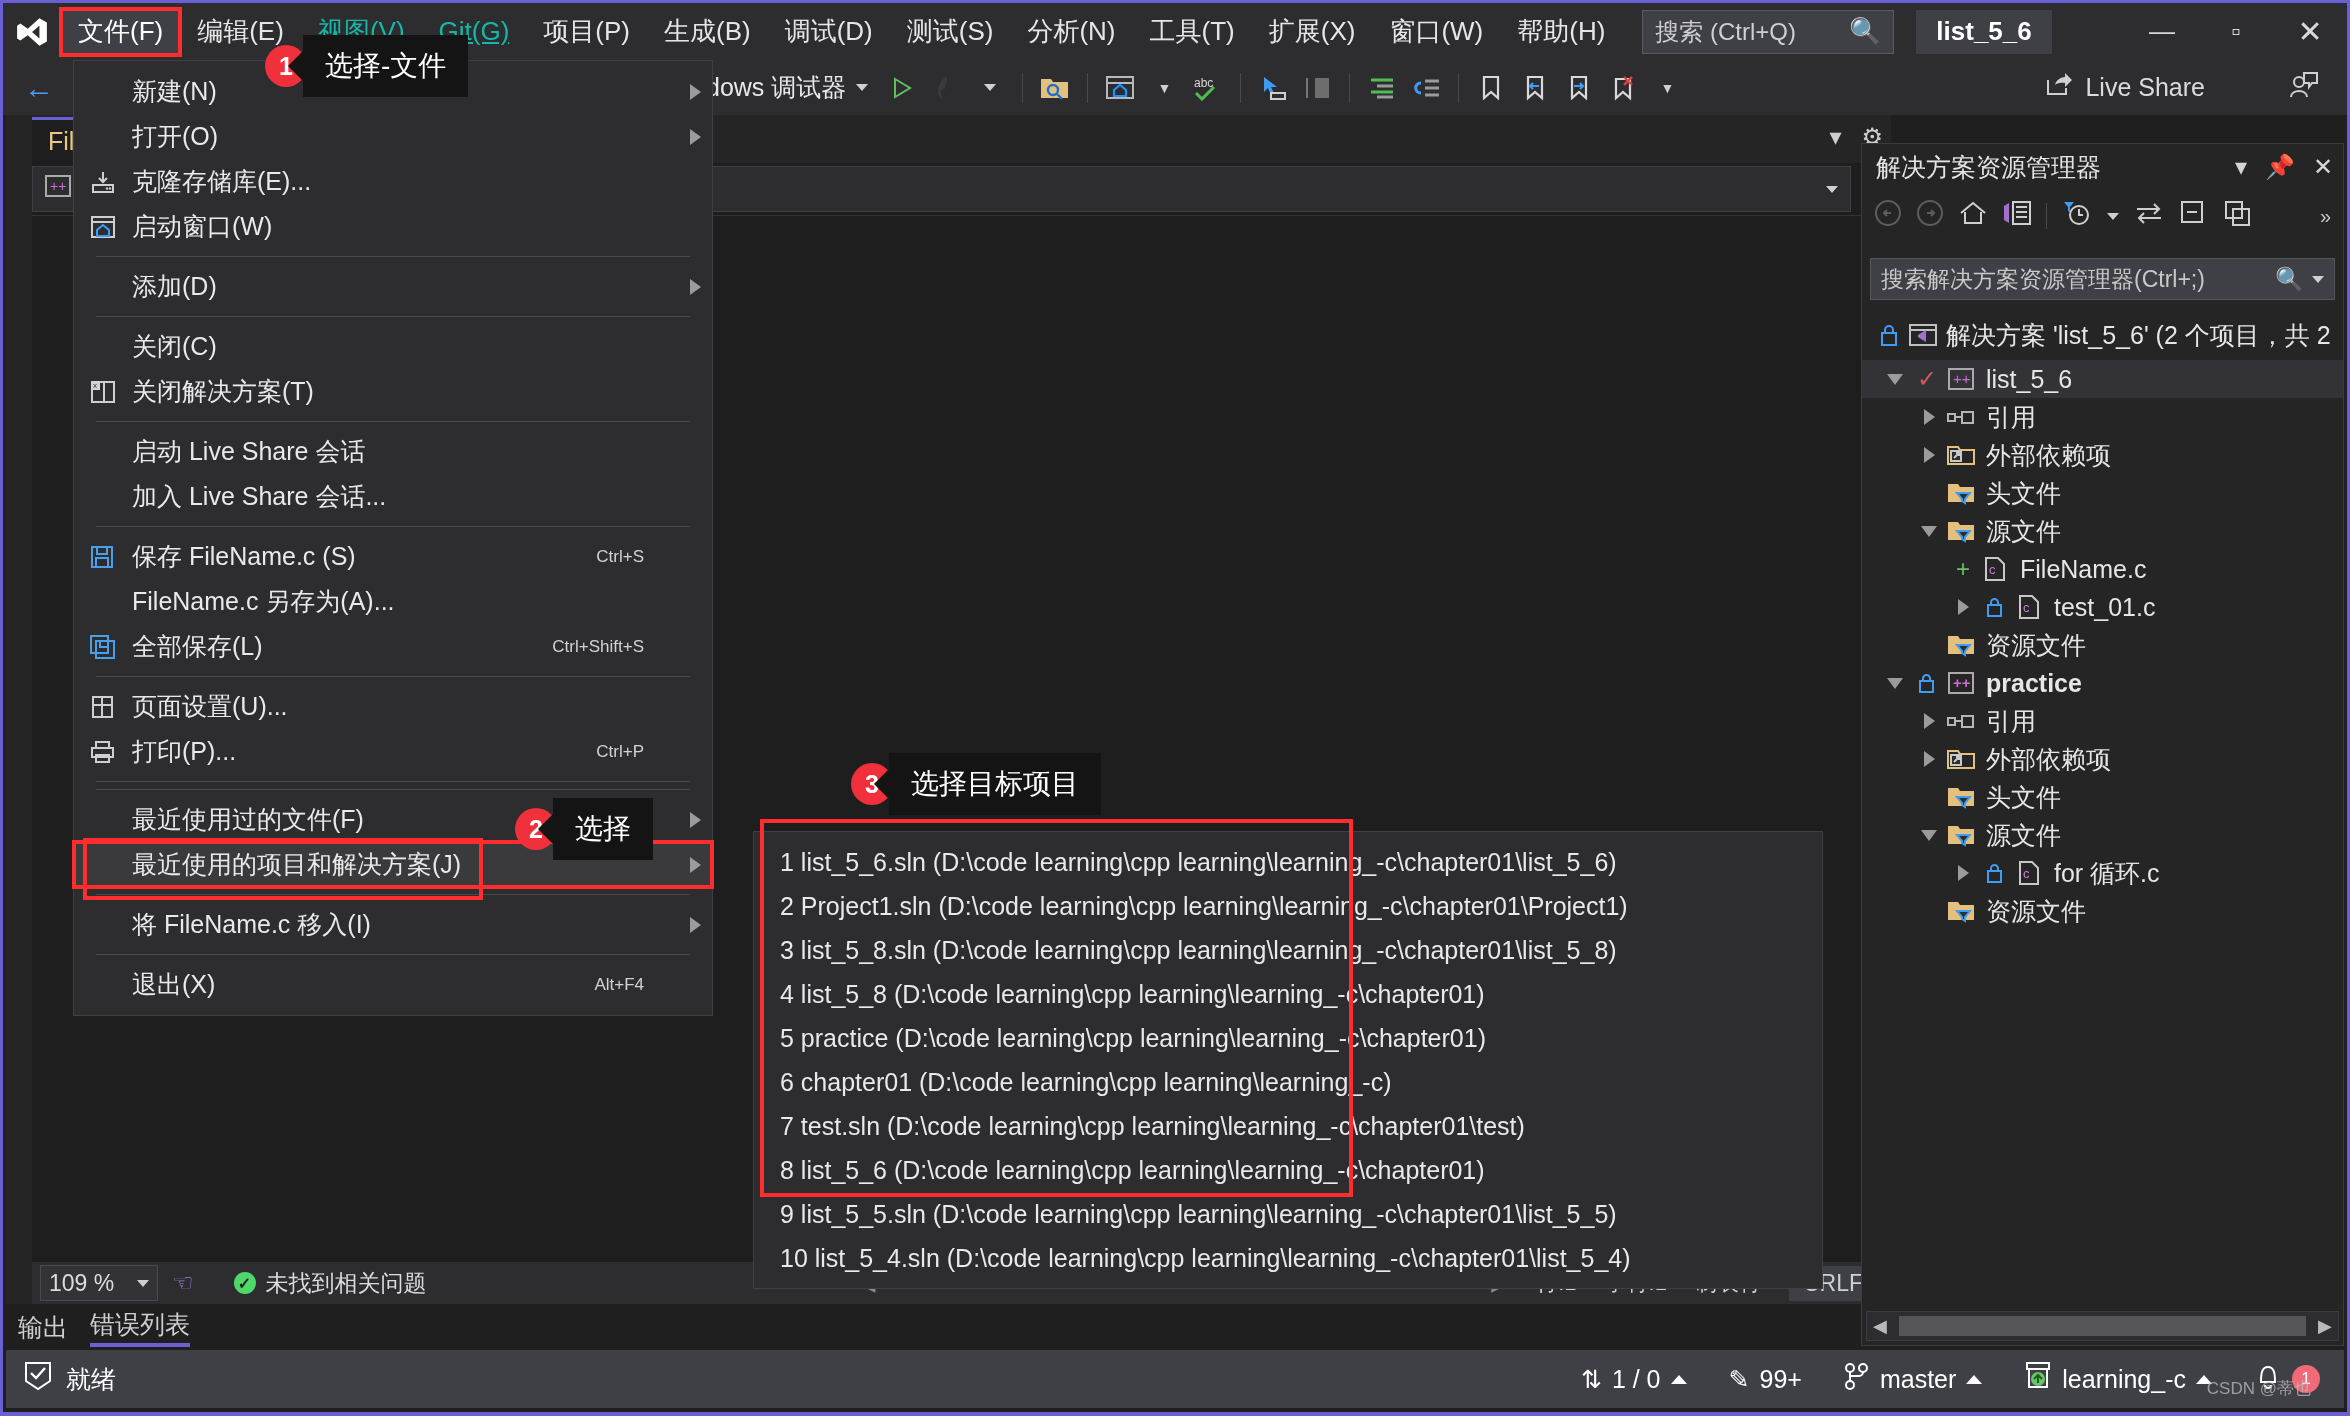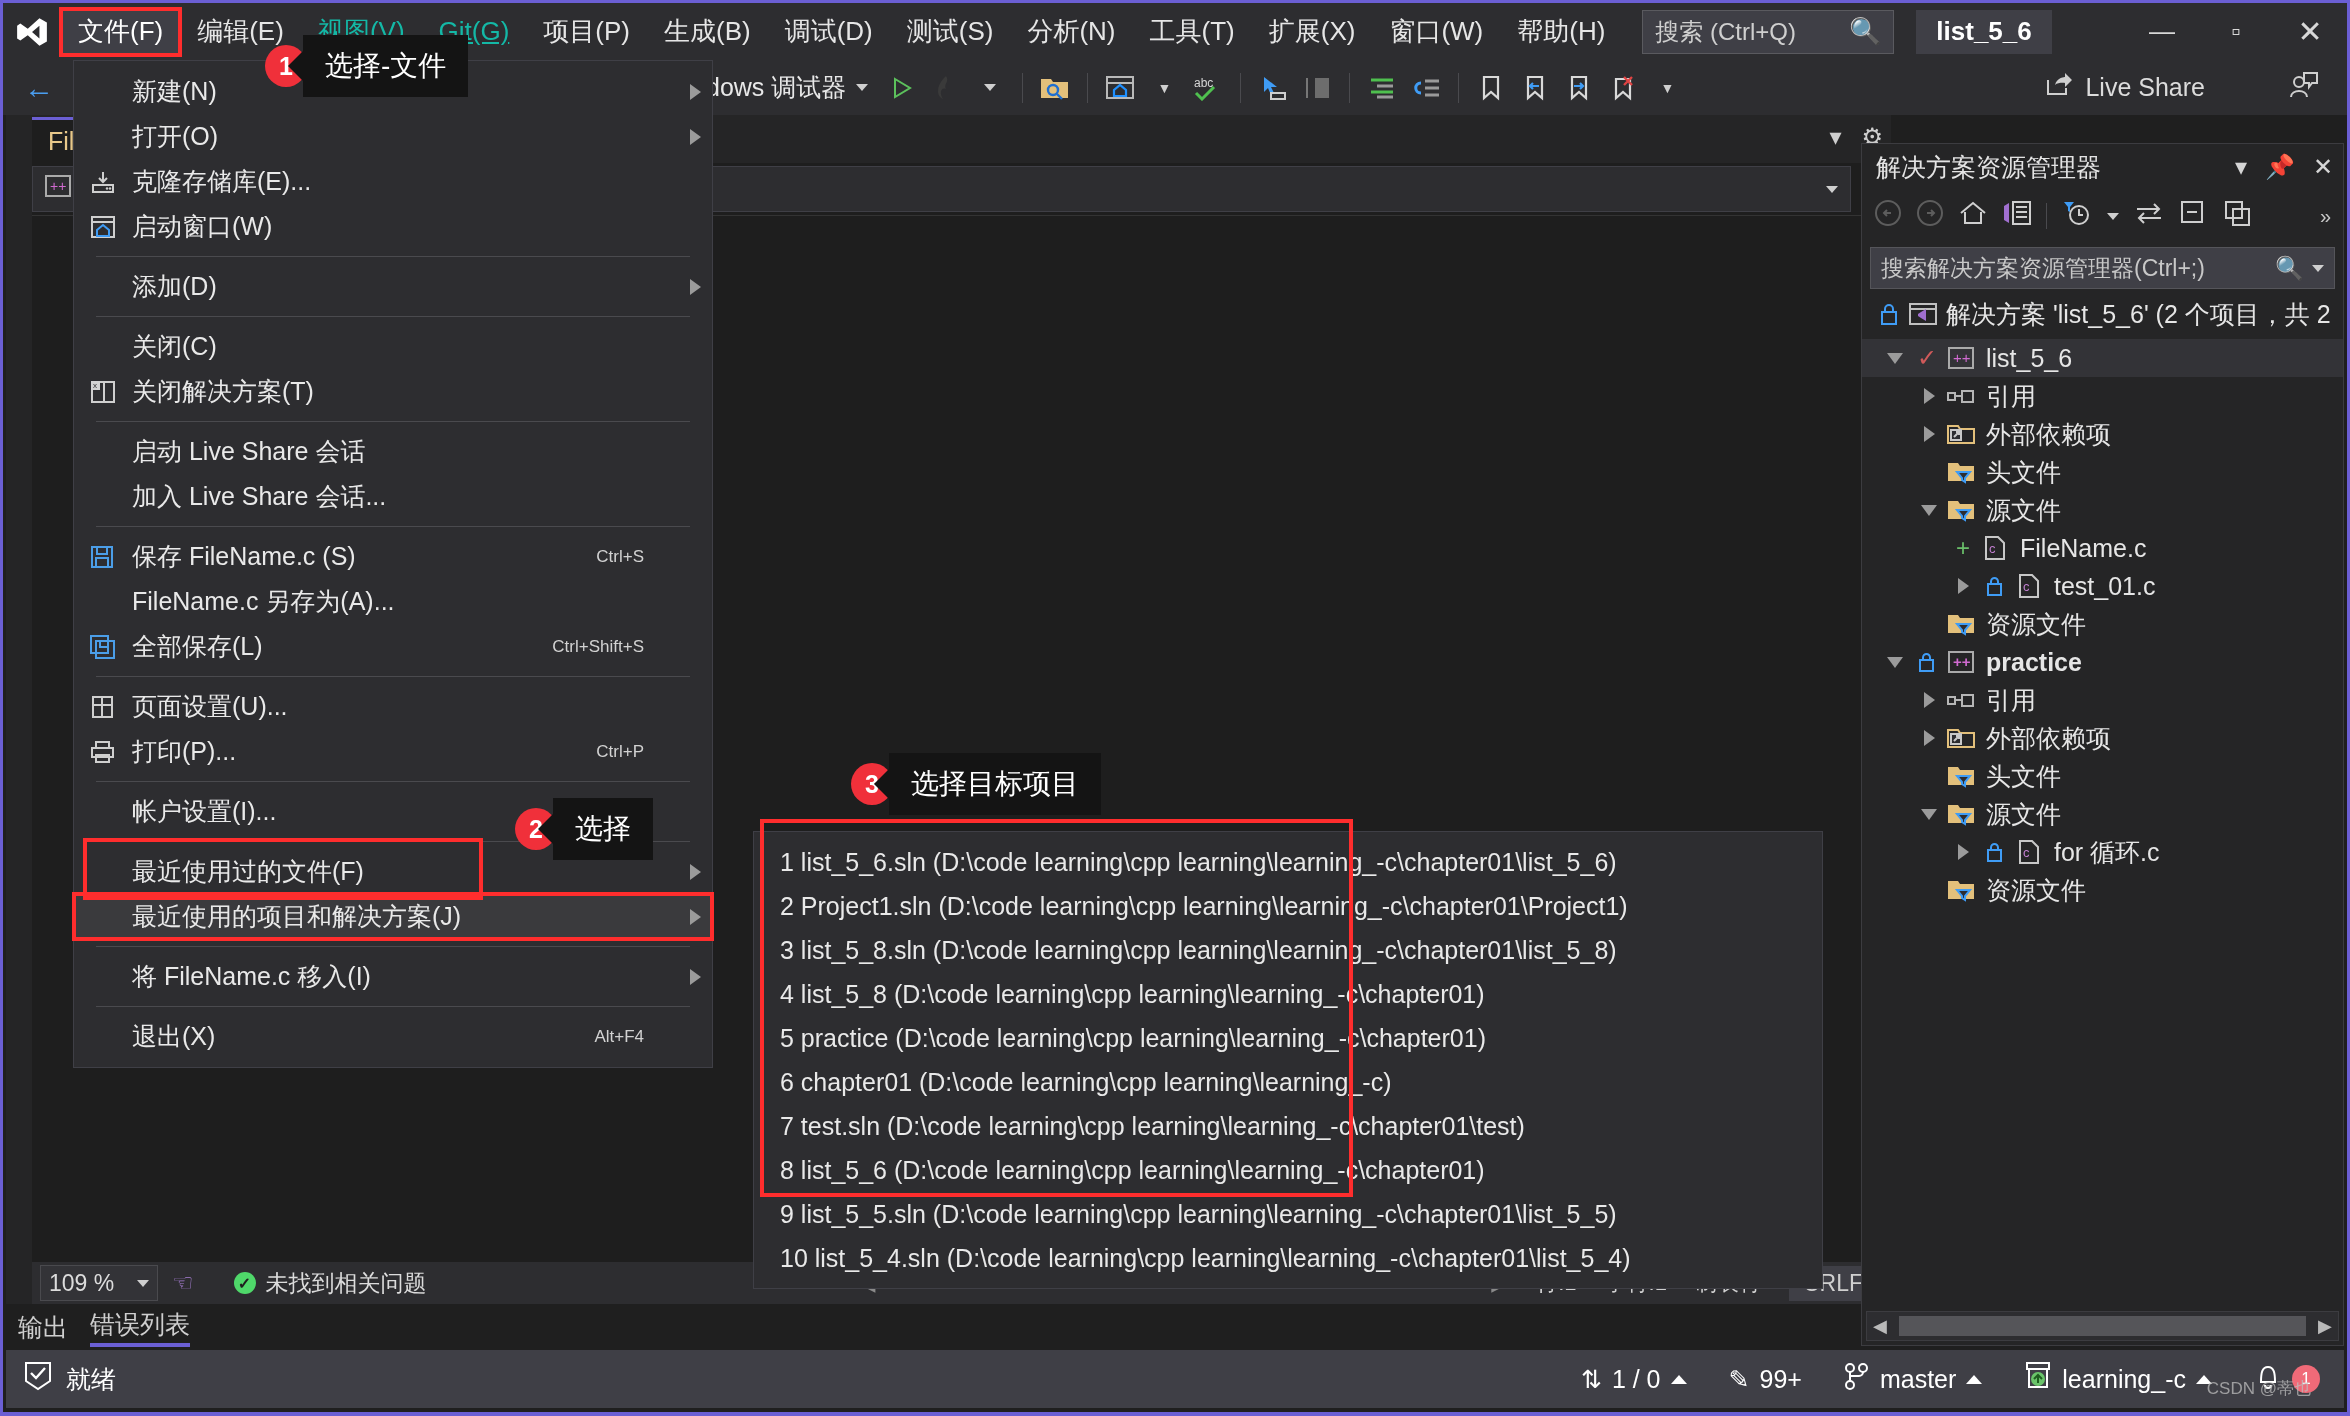--- a/index.html
+++ b/index.html
@@ -208,21 +208,21 @@
     height: 46px; display: flex; align-items: center;
     padding: 0 10px 0 14px; color: #e4e4e4; font-size: 25px;
   }
   .sol-head-btns { margin-left: auto; display: flex; gap: 18px; font-size: 24px; color: #d5d5d5; }
   .sol-tools {
     height: 52px; display: flex; align-items: center; gap: 14px;
     padding: 0 12px; color: #c8c8c8; font-size: 24px;
   }
   .sol-tools .disabled { color: #6a6a6a; }
   .sol-search {
-    margin: 5px 8px; height: 42px; background: #3f3f46; border: 1px solid #55555a;
+    margin: 16px 8px; height: 42px; background: #3f3f46; border: 1px solid #55555a;
     display: flex; align-items: center; padding: 0 10px;
     color: #c8c8c8; font-size: 23px;
   }
   .sol-search .ph { flex: 1; white-space: nowrap; overflow: hidden; }
   .tree { margin-top: 6px; overflow: hidden; }
   .tree-row {
     display: flex; align-items: center; height: 38px;
     color: #e6e6e6; font-size: 25px; white-space: nowrap;
   }
   .tree-row.selected { background: #333337; }
@@ -1027,26 +1027,20 @@
             <rect x="6" y="2" width="13" height="6" fill="none" stroke="#cfcfcf" stroke-width="2"></rect>
             <rect x="2" y="8" width="21" height="9" fill="none" stroke="#cfcfcf" stroke-width="2"></rect>
             <rect x="6" y="15" width="13" height="7" fill="none" stroke="#cfcfcf" stroke-width="2"></rect>
           </svg>
         </span>
         <span class="mlabel">打印(P)...</span>
         <span class="mkey">Ctrl+P</span>
         <span class="msub"></span>
       </div>
       <div class="m-sep"></div>
-      <div class="mrow">
-        <span class="mico"></span>
-        <span class="mlabel">帐户设置(I)...</span>
-        <span class="mkey"></span>
-        <span class="msub"></span>
-      </div>
       <div class="m-sep"></div>
       <div class="mrow">
         <span class="mico"></span>
         <span class="mlabel">最近使用过的文件(F)</span>
         <span class="mkey"></span>
         <span class="msub">
           <span class="arrow-r"></span>
         </span>
       </div>
       <div class="mrow highlight red-outline">

